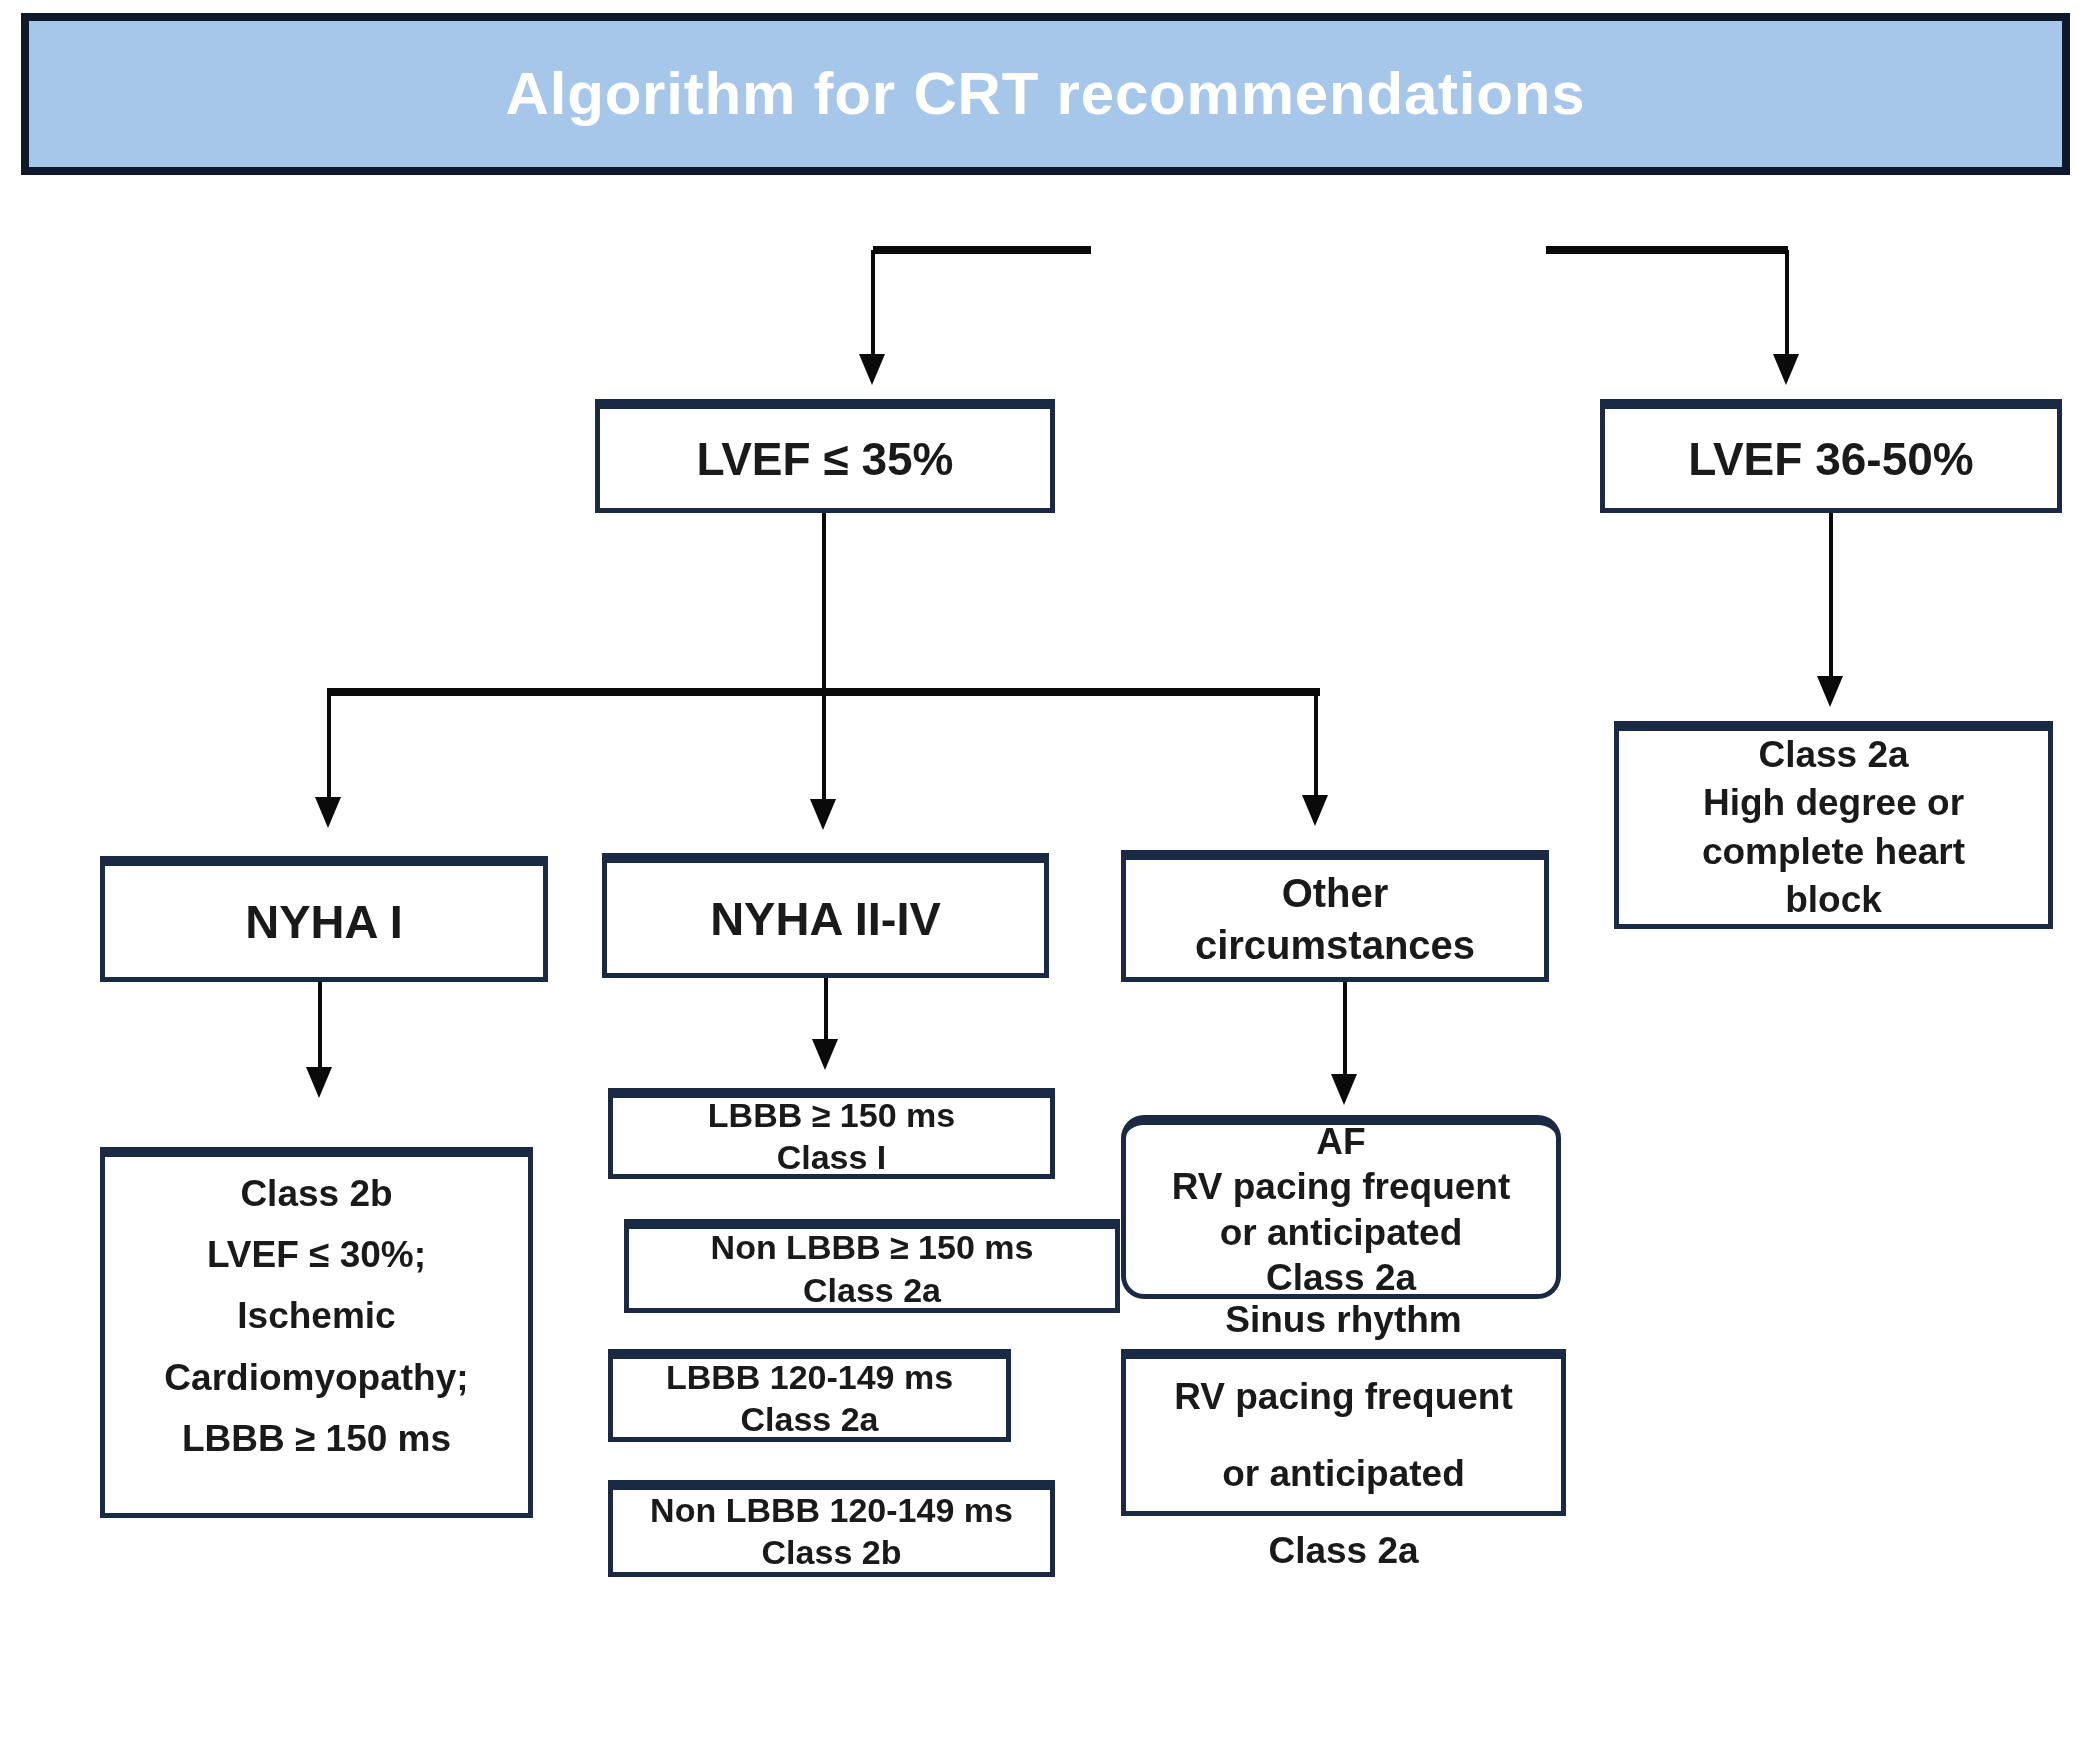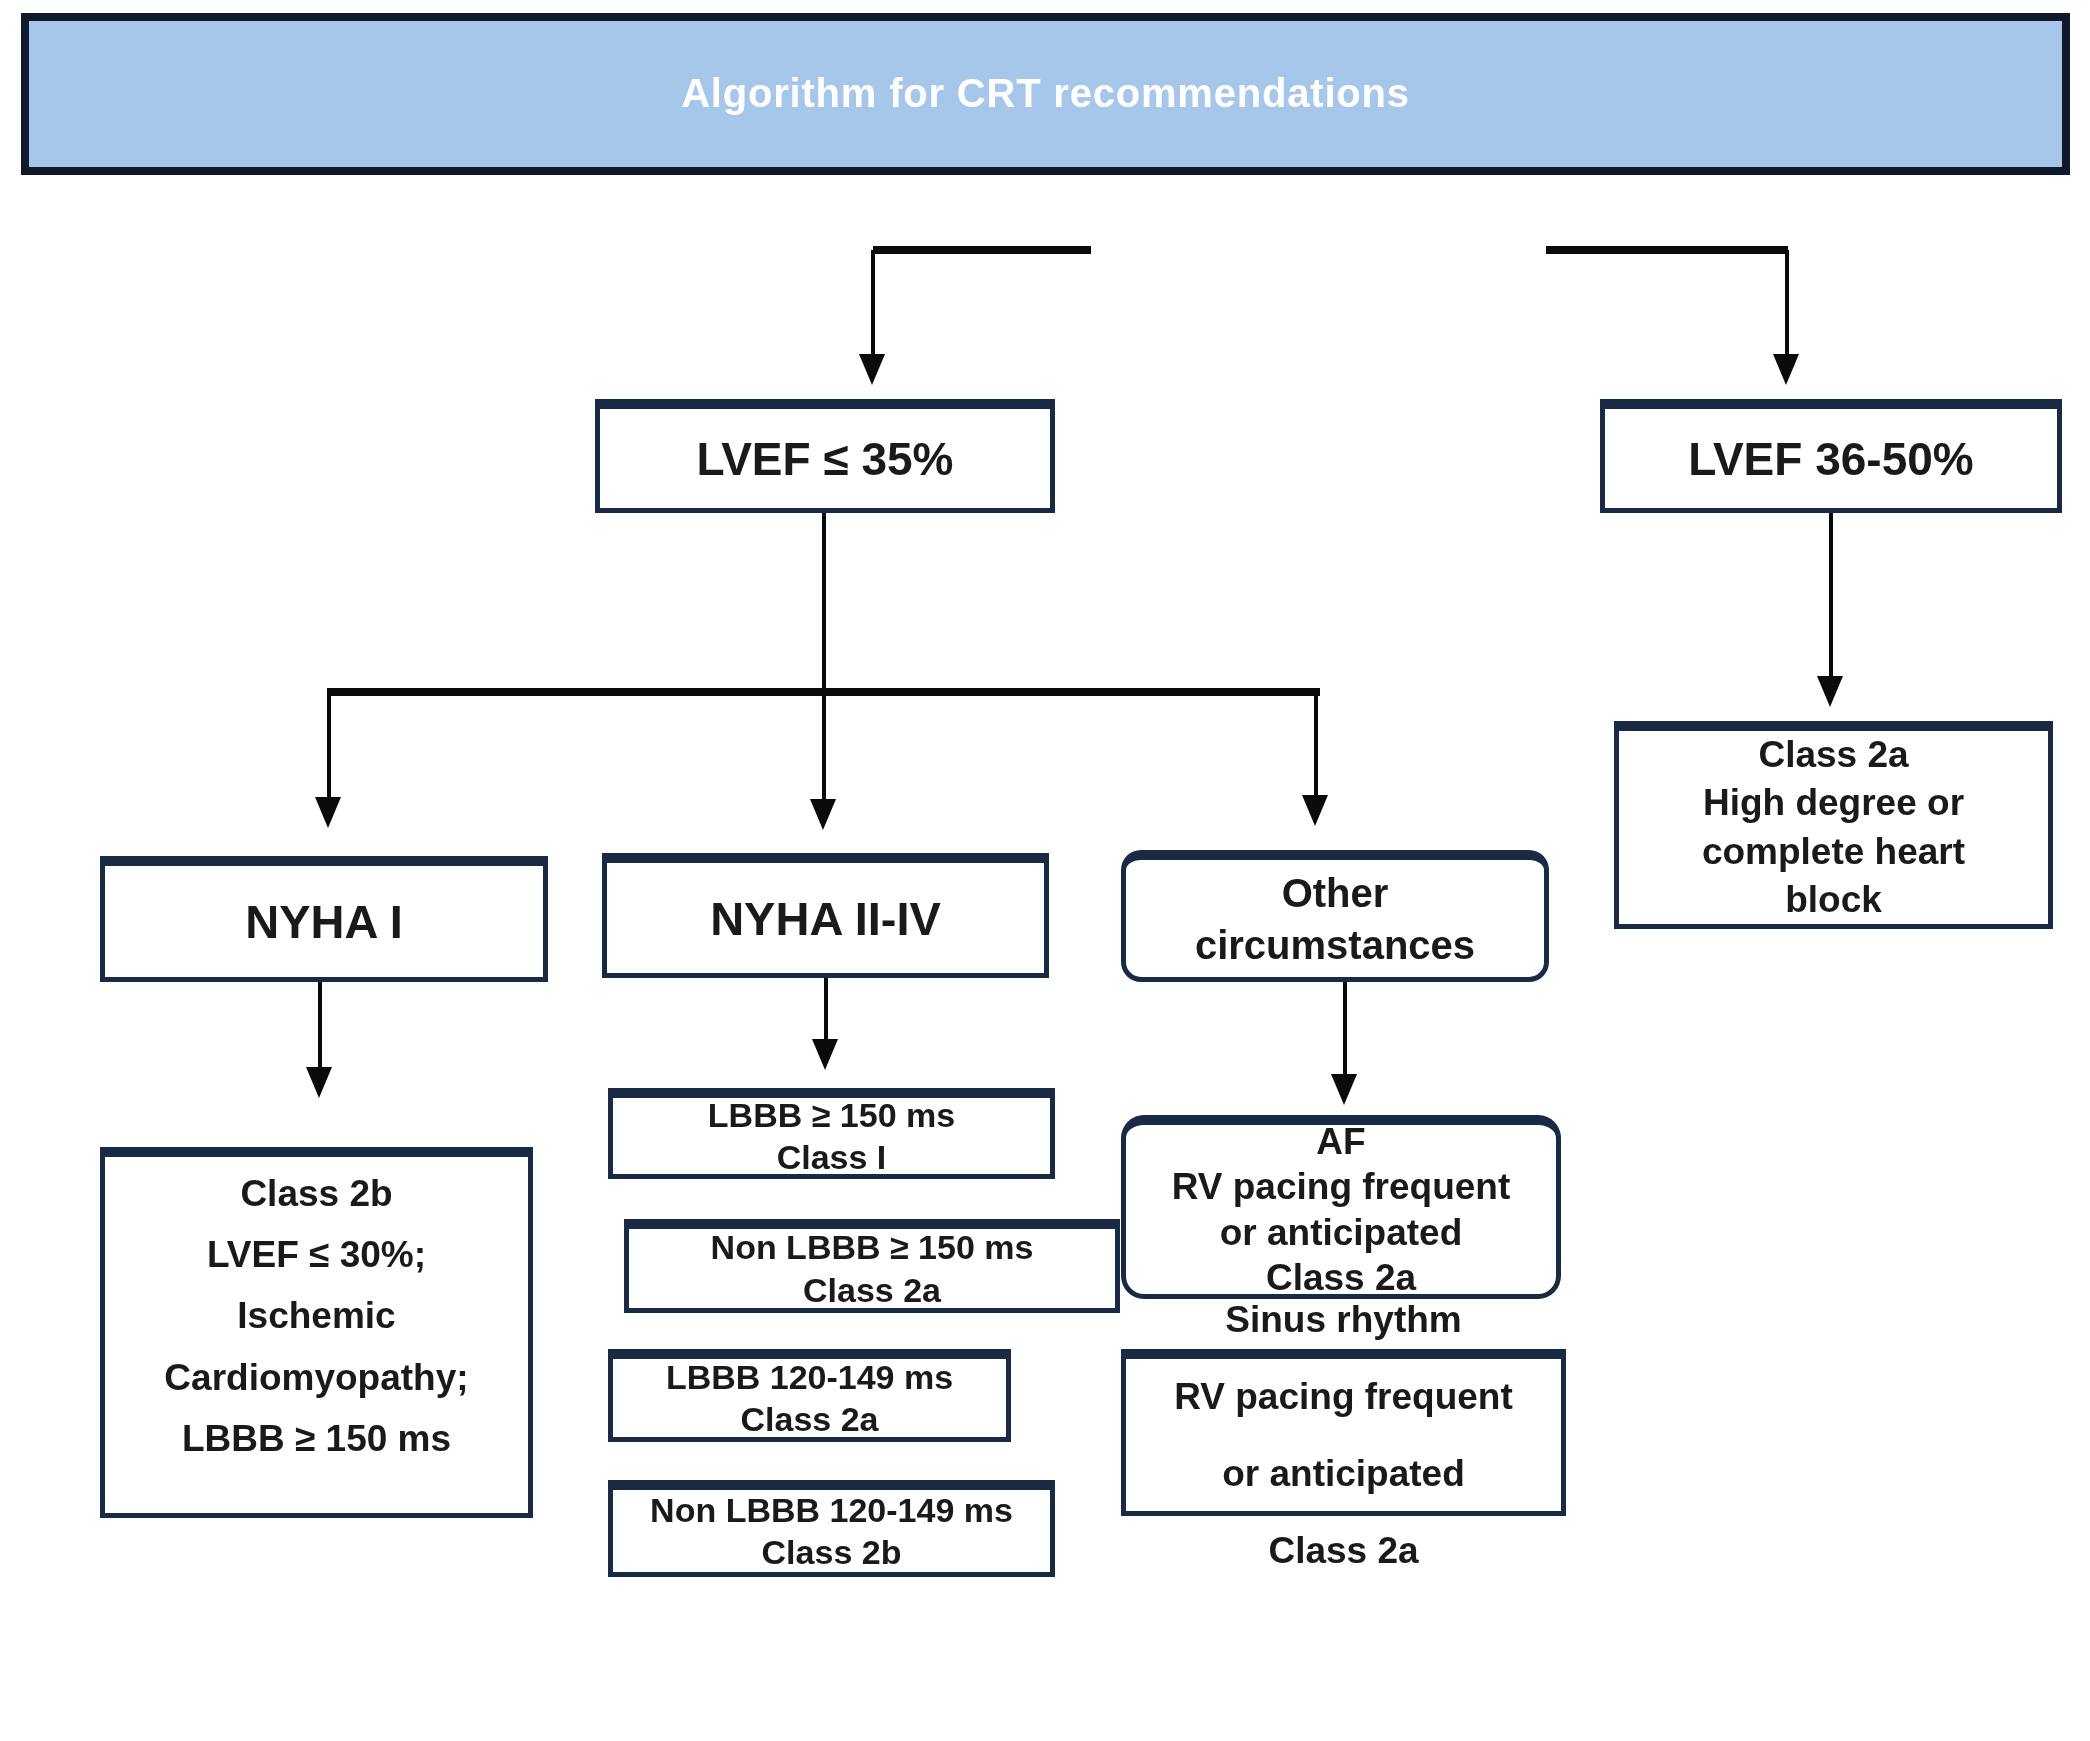--- a/index.html
+++ b/index.html
@@ -10,21 +10,21 @@
   .canvas{position:absolute;left:0;top:0;width:2091px;height:1741px;}
 
   .header{
     position:absolute;left:21px;top:12.6px;width:2049px;height:162px;
     background:var(--header-fill,#A6C7E9);
     border:8.4px solid var(--header-border,#0E1A2B);
     box-sizing:border-box;
     display:flex;align-items:center;justify-content:center;
   }
   .header .title{
-    color:var(--title-text,#FFFFFF);font-size:40px;font-weight:bold;letter-spacing:0.8px;
+    color:var(--title-text,#FFFFFF);font-size:60px;font-weight:bold;letter-spacing:0.8px;
   }
 
   .node{
     position:absolute;background:var(--box-fill,#FFFFFF);
     border:5.9px solid var(--box-border,#1B2A44);border-top-width:10px;
     box-sizing:border-box;color:var(--box-text,#1A1A1A);
     display:flex;flex-direction:column;align-items:center;justify-content:center;
     text-align:center;font-weight:bold;
   }
   .node .ln{display:block;white-space:nowrap;}
@@ -84,21 +84,21 @@
   </div>
 
   <div class="node" style="left:100px;top:856px;width:448px;height:126px;font-size:47px;">
     <span class="ln">NYHA I</span>
   </div>
 
   <div class="node" style="left:602px;top:853px;width:447px;height:125px;font-size:47px;">
     <span class="ln">NYHA II-IV</span>
   </div>
 
-  <div class="node" style="left:1121px;top:850px;width:428px;height:132px;font-size:40px;line-height:1.3;border-radius:20px;">
+  <div class="node" style="left:1121px;top:850px;width:428px;height:132px;font-size:40px;line-height:1.3;">
     <span class="ln">Other</span>
     <span class="ln">circumstances</span>
   </div>
 
   <div class="node" style="left:1614px;top:721px;width:439px;height:208px;font-size:37px;line-height:1.3;">
     <span class="ln">Class 2a</span>
     <span class="ln">High degree or</span>
     <span class="ln">complete heart</span>
     <span class="ln">block</span>
   </div>

